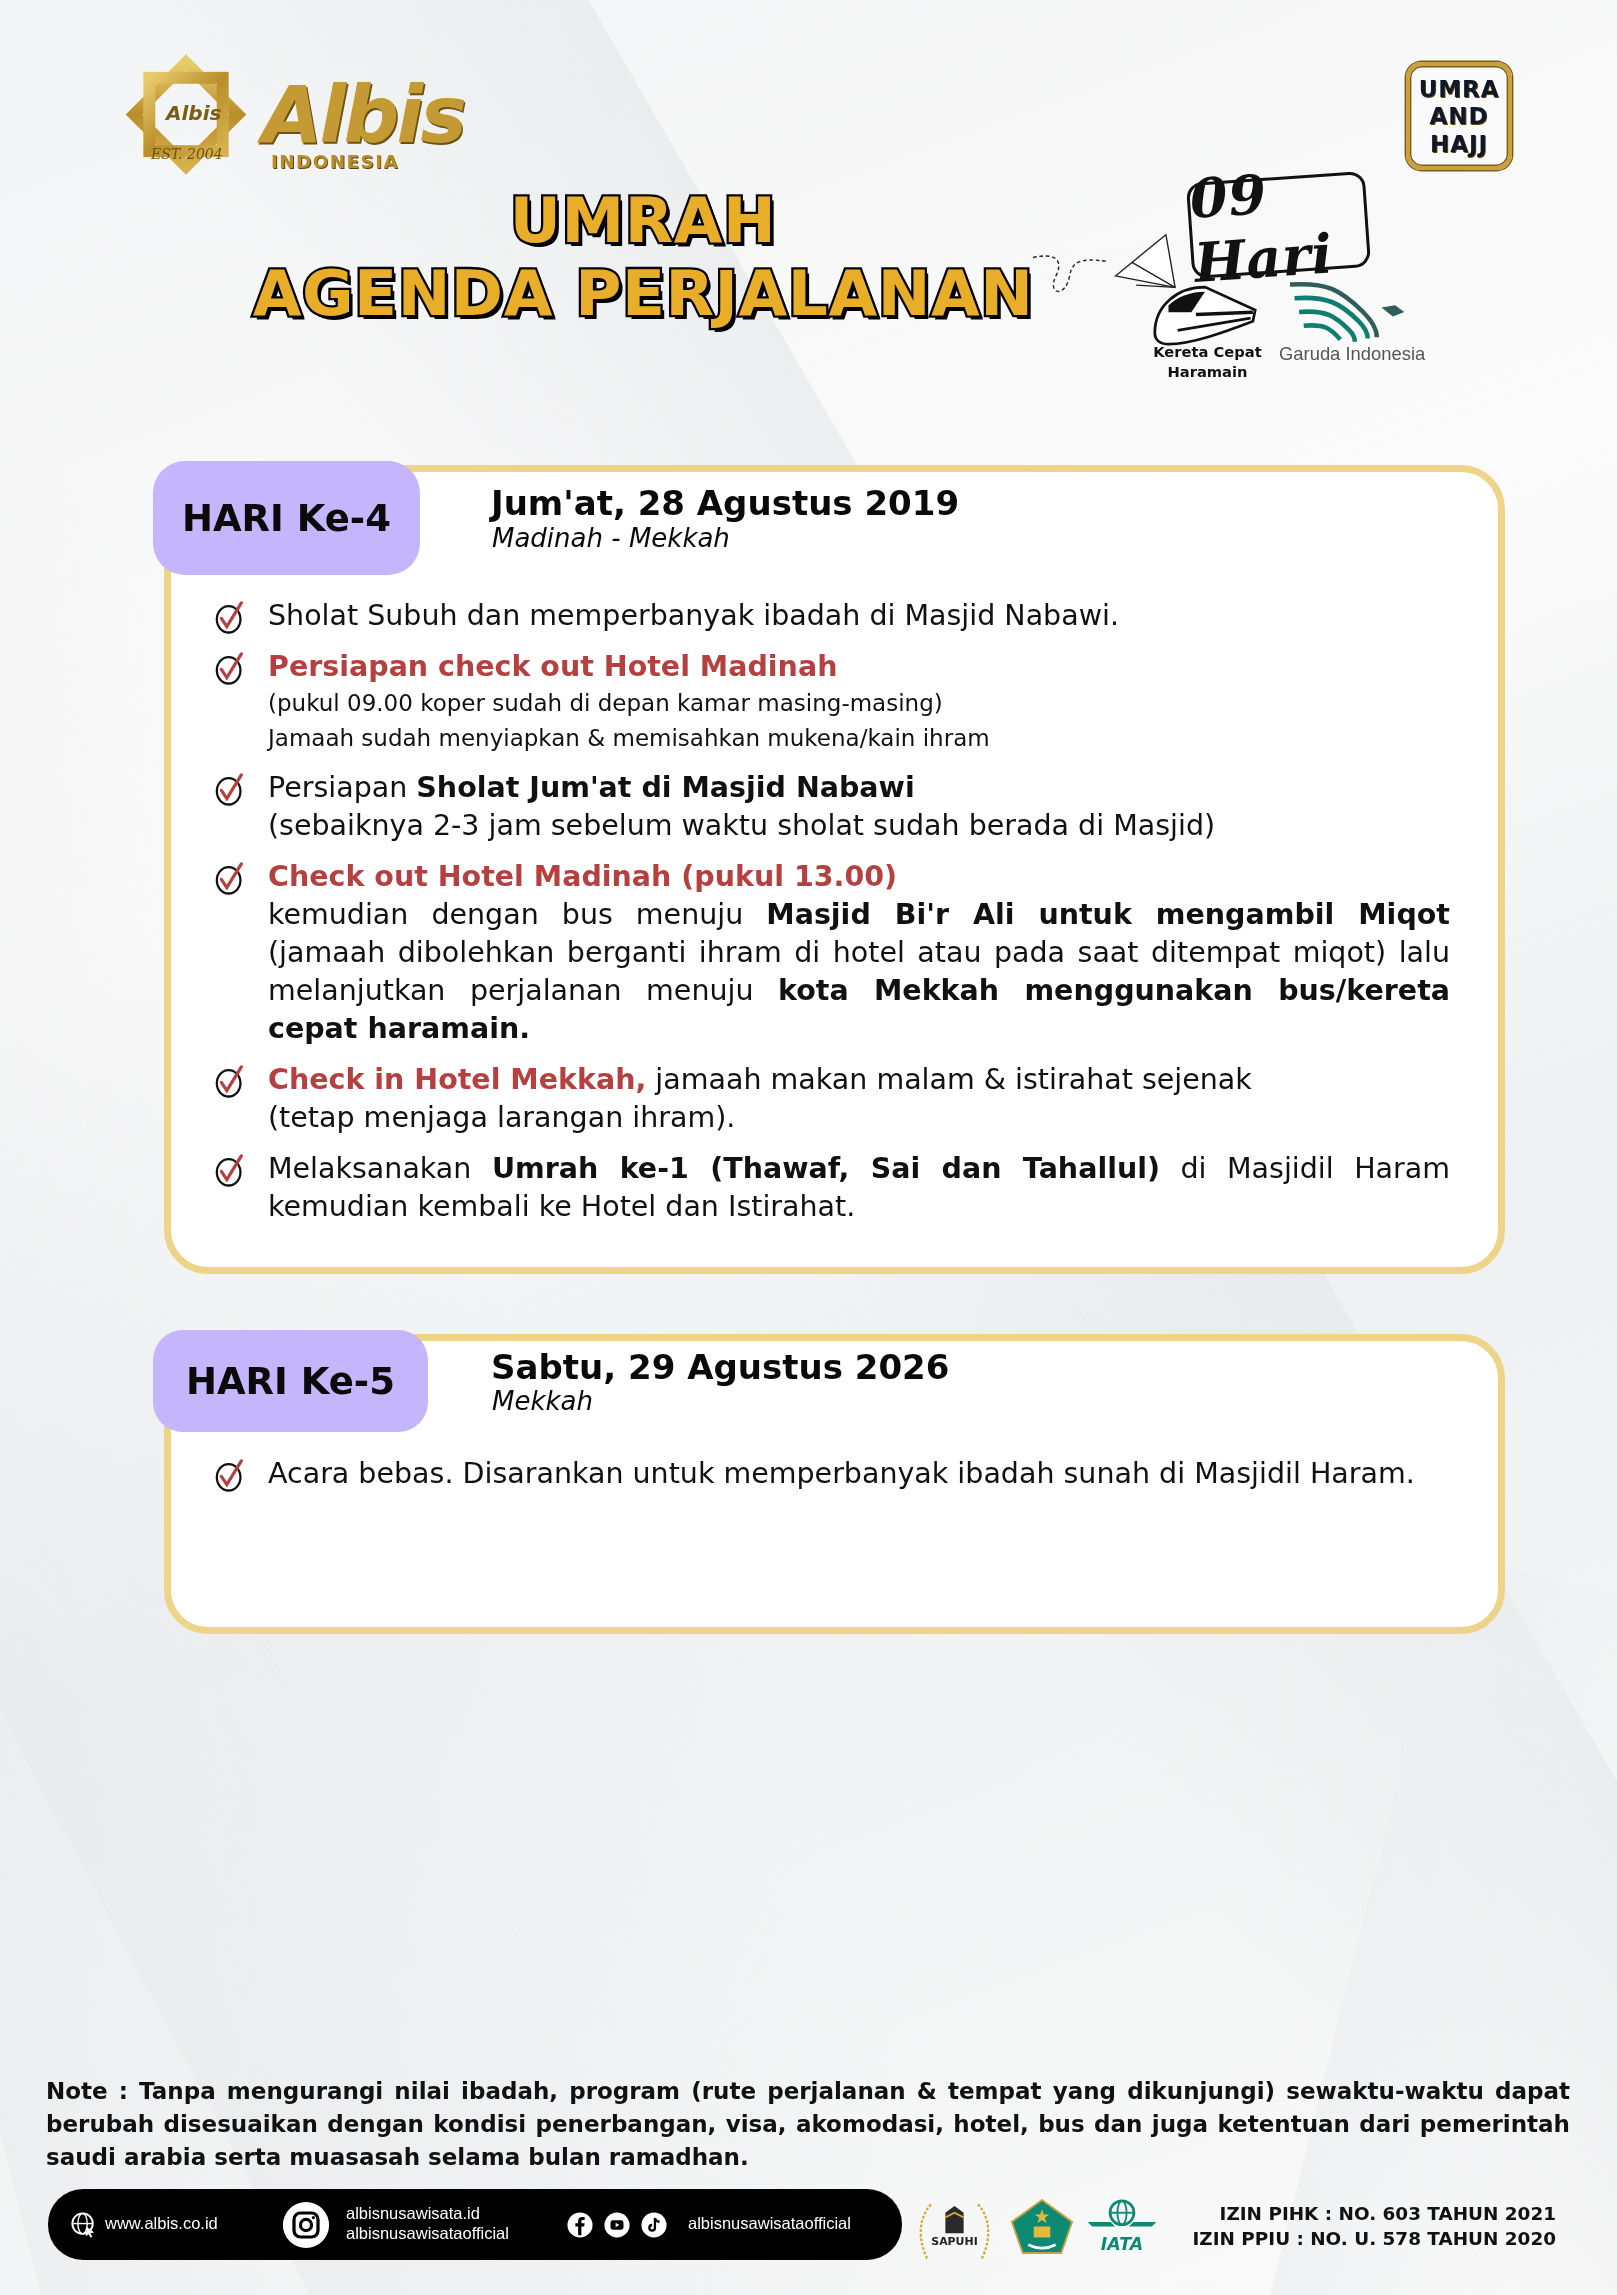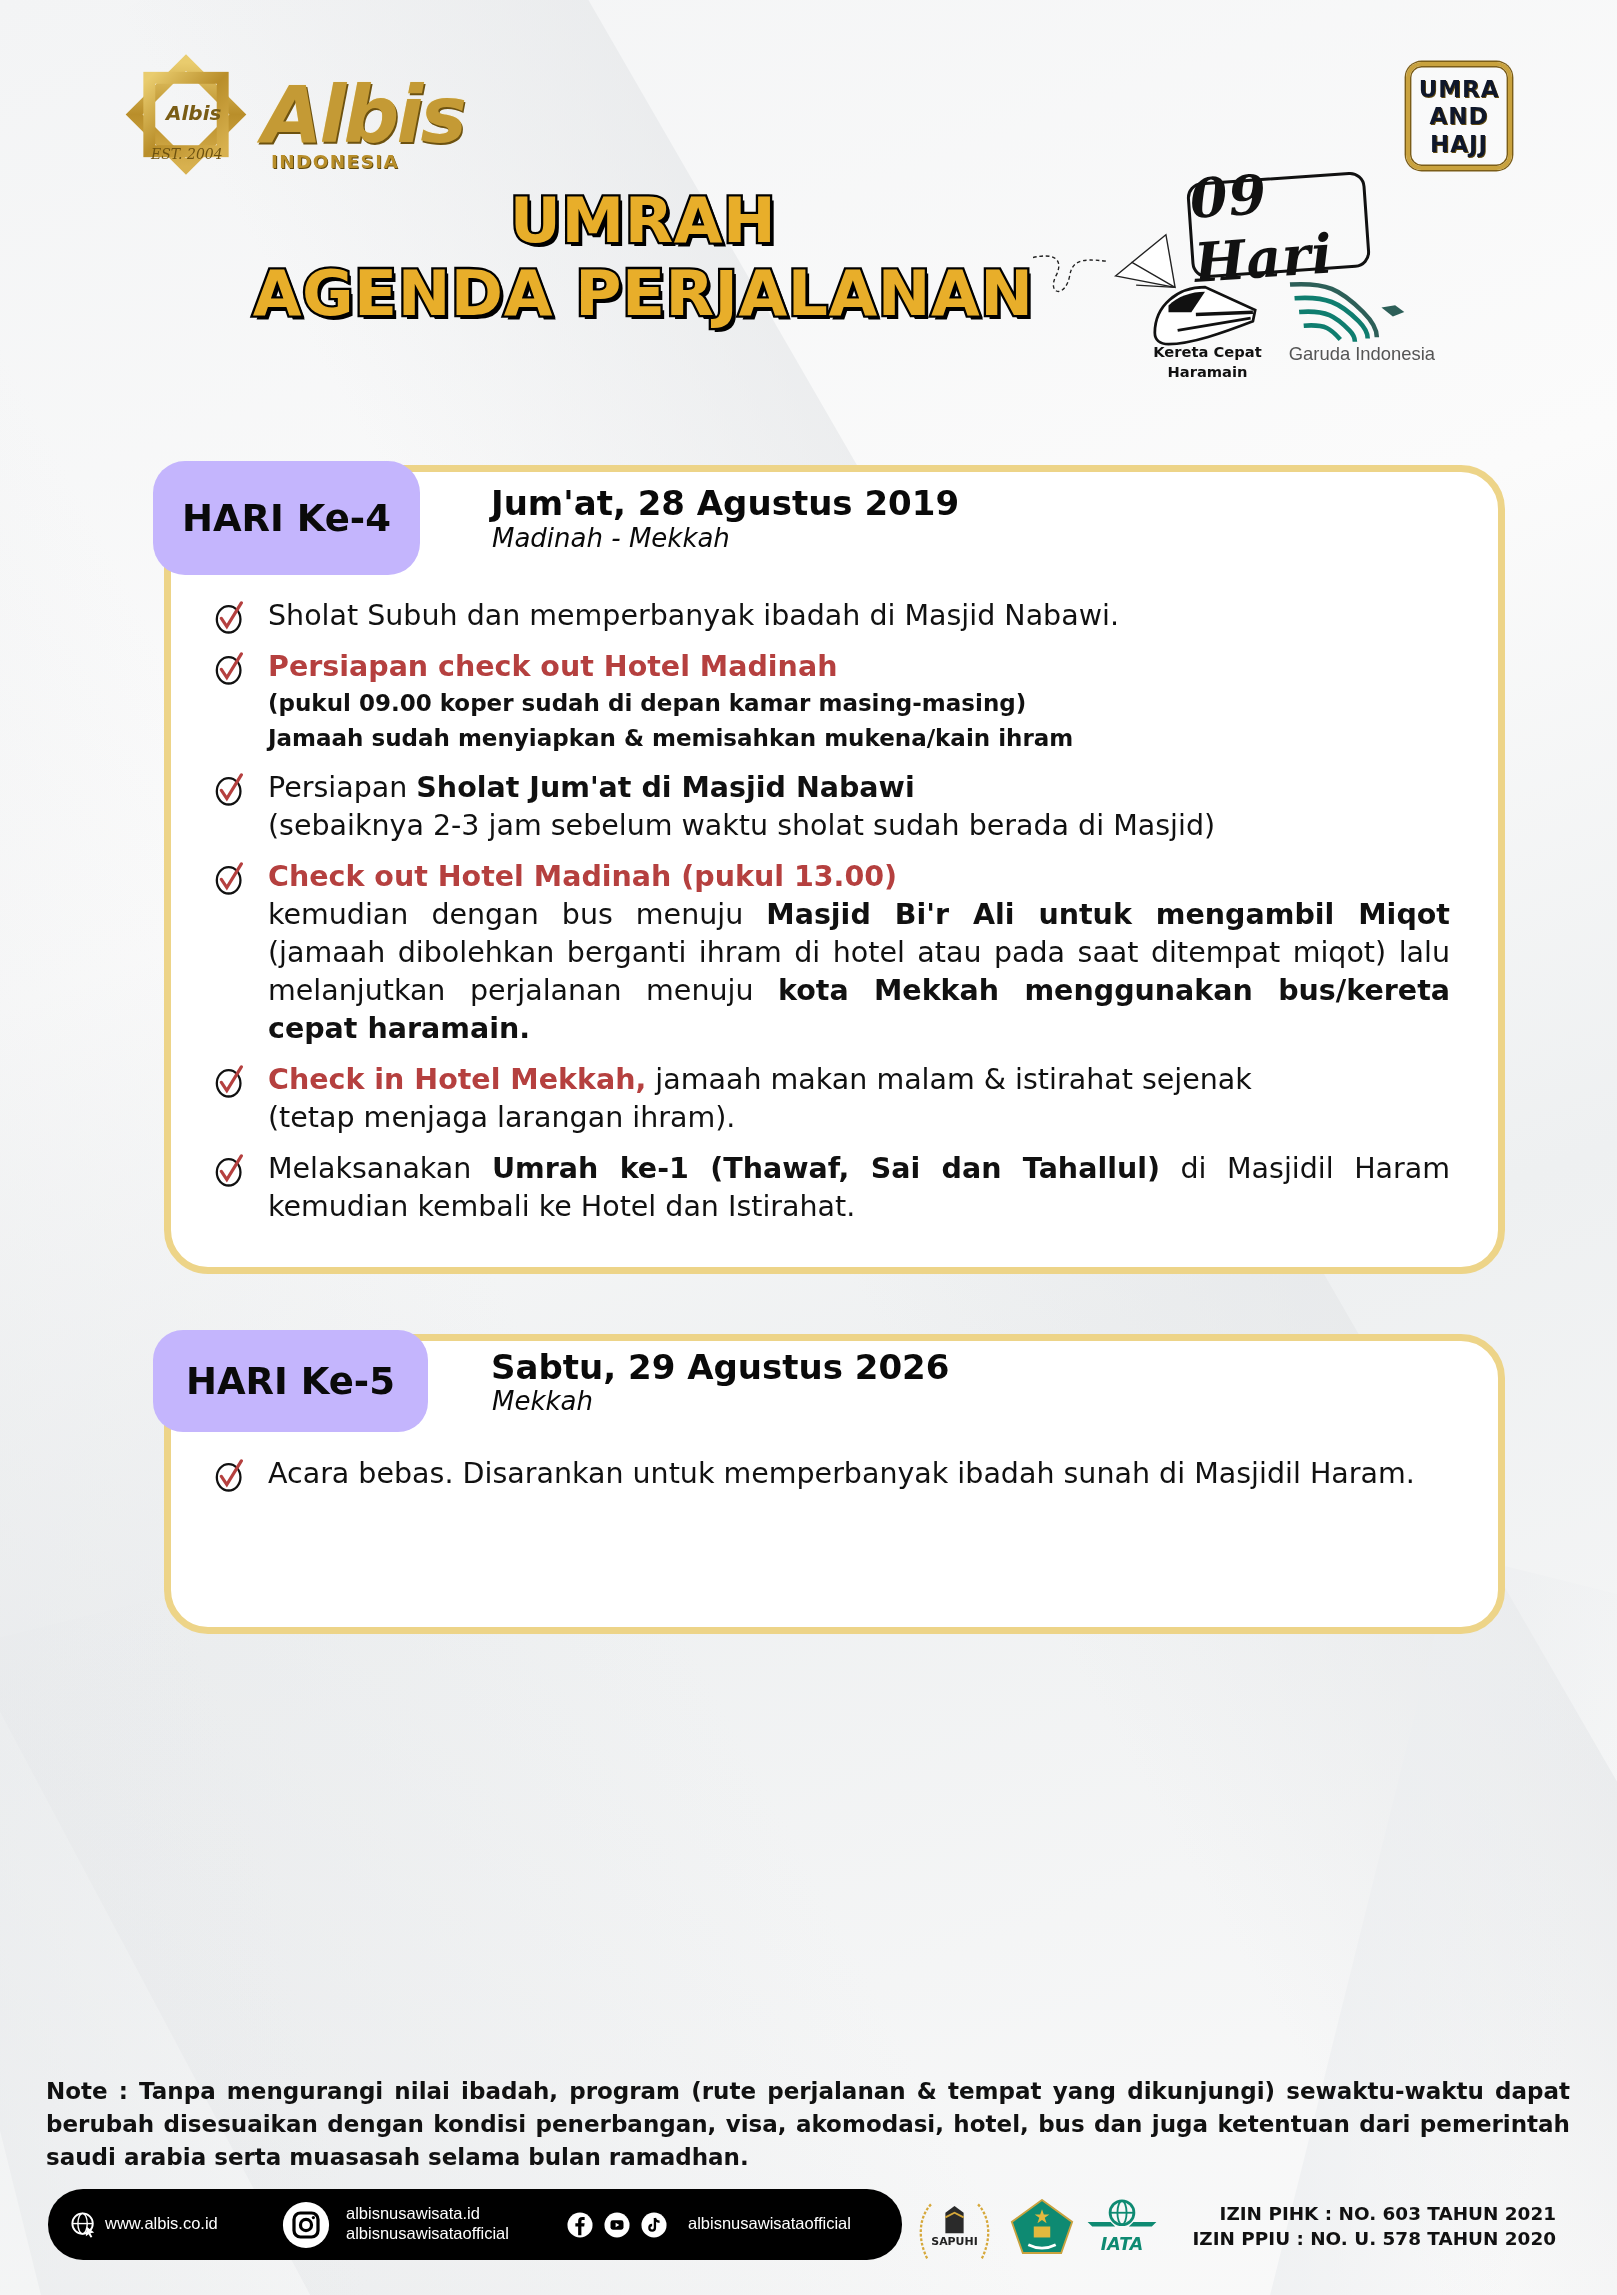--- a/index.html
+++ b/index.html
@@ -75,21 +75,21 @@
     font-family: "DejaVu Serif", serif; font-style: italic; font-weight: bold;
     font-size: 54px; color: #111; letter-spacing: 0.9px;
   }
   .train-icon { position: absolute; left: 1150px; top: 278px; width: 110px; height: 73px; }
   .train-label {
     position: absolute; left: 1134px; top: 342px; width: 147px; text-align: center;
     font-family: "DejaVu Sans", sans-serif; font-weight: bold; font-size: 14.7px; line-height: 20px; color: #111;
   }
   .garuda-icon { position: absolute; left: 1285px; top: 280px; width: 138px; height: 64px; }
   .garuda-label {
-    position: absolute; left: 1279px; top: 343px; width: 156px; text-align: right;
+    position: absolute; left: 1279px; top: 343px; width: 156px; text-align: left;
     font-family: "Liberation Sans", sans-serif; font-size: 18.4px; color: #555;
   }
 
   
   .card {
     position: absolute; left: 164px; width: 1341px;
     background: #ffffff; border: 7.8px solid #EDD488; border-radius: 44px;
   }
   .card.day4 { top: 465px; height: 809px; }
   .card.day5 { top: 1334px; height: 300px; }
@@ -114,21 +114,21 @@
 
   .items { position: absolute; left: 215px; width: 1235px; }
   .items.d4 { top: 597px; }
   .items.d5 { top: 1455px; }
   .item { position: relative; padding-left: 53px; margin-bottom: 13px; }
   .item .check { position: absolute; left: 0; top: 3.7px; width: 30px; height: 33px; }
   .item .line {
     font-family: "DejaVu Sans", sans-serif; font-size: 28.5px; line-height: 38px; color: #111;
     text-align: justify;
   }
-  .item .line.small { font-size: 23px; line-height: 35px; font-weight: bold; }
+  .item .line.small { font-size: 23px; line-height: 35px; font-weight: normal; }
   .hl-red { color: #B5403F; font-weight: bold; }
   .b { font-weight: bold; }
 
   
   .note {
     position: absolute; left: 46px; top: 2075px; width: 1524px;
     font-family: "DejaVu Sans", sans-serif; font-weight: bold; font-size: 23px; line-height: 33px; color: #111;
     text-align: justify;
   }
   .social-bar {

